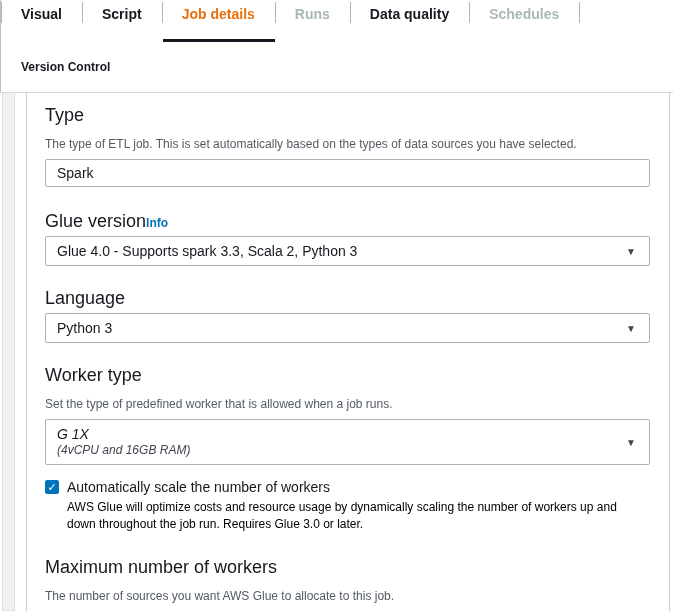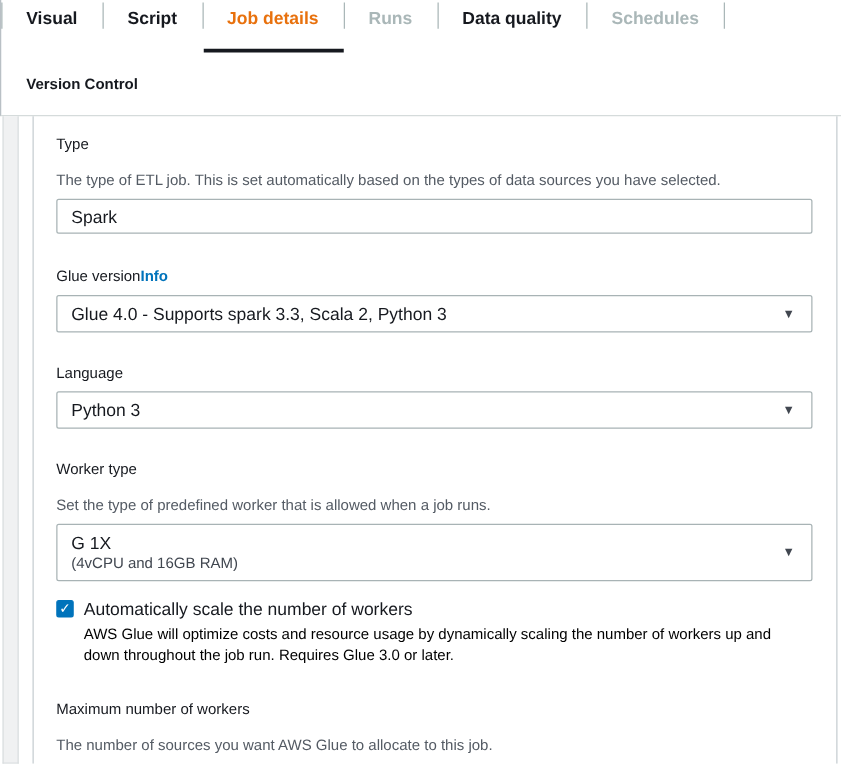--- a/index.html
+++ b/index.html
@@ -79,21 +79,21 @@
   }
   .panel {
     margin-left: 11px;
     width: 644px;
     border-left: 1px solid #c6cdd1;
     border-right: 1px solid #c6cdd1;
     padding: 14px 19px 0 18px;
   }
 
   .field-label {
-    font-size: 12px;
+    font-size: 18px;
     line-height: 17px;
     color: #16191f;
   }
   .label-row { display: flex; align-items: baseline; }
   .info-link {
     font-size: 12px;
     font-weight: bold;
     color: #0073bb;
     text-decoration: none;
     cursor: pointer;
@@ -125,21 +125,21 @@
     width: 100%;
     height: 30px;
     margin-top: 6px;
     border: 1px solid #a8b3b5;
     border-radius: 2px;
     padding: 0 13px 0 11px;
     background: #ffffff;
     cursor: pointer;
     gap: 48px;
   }
-  .select.tall { height: 46px; margin-top: 7px; }
+  .select.tall { height: 46px; margin-top: 7px; font-style: italic; }
   .select-value { font-size: 14px; color: #16191f; line-height: 17px; }
   .select-sub { font-size: 12px; color: #414750; line-height: 15px; }
   .caret {
     font-size: 10px;
     color: #414750;
     flex: none;
   }
 
   .grp-type     { margin-bottom: 26px; }
   .grp-glue     { margin-bottom: 24px; }

